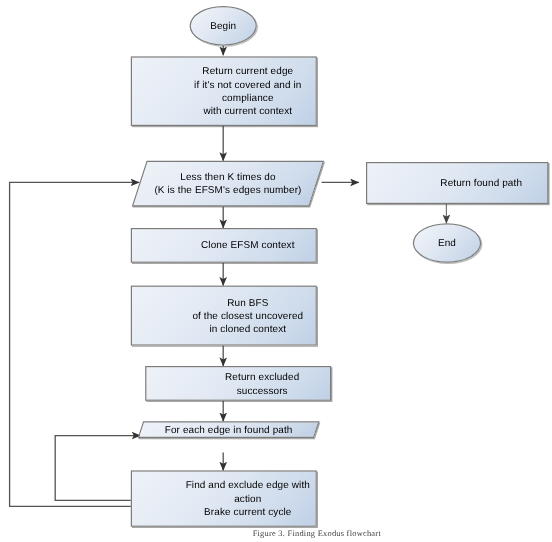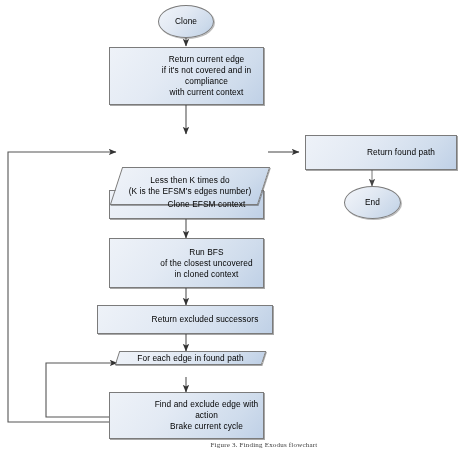--- a/index.html
+++ b/index.html
@@ -120,30 +120,30 @@
 
       <path d="M186,377 L186,392" marker-end="url(#ah)"></path>
 
       <path d="M109,417 L46,417 L46,363 L117,363" marker-end="url(#ah)"></path>
 
       <path d="M109,422 L8,422 L8,152 L116,152" marker-end="url(#ah)"></path>
     </g>
   </svg>
 
   <div class="node ellipse" style="left:158px; top:5px; width:56px; height:33px;">
-    <span class="txt">Clone</span>
+    <span class="txt">Begin</span>
   </div>
 
   <div class="node box" style="left:109px; top:47px; width:155px; height:58px;">
     <span class="txt">Return current edge
 if it's not covered and in compliance
 with current context</span>
   </div>
 
-  <div class="node para" style="left:116px; top:134px; width:148px; height:38px;margin-top:33px;">
+  <div class="node para" style="left:116px; top:134px; width:148px; height:38px;">
     <span class="skew"></span>
     <span class="txt">Less then K times do
 (K is the EFSM's edges number)</span>
   </div>
 
   <div class="node box" style="left:305px; top:135px; width:152px; height:35px;">
     <span class="txt">Return found path</span>
   </div>
 
   <div class="node ellipse" style="left:344px; top:186px; width:57px; height:33px;">
@@ -153,21 +153,21 @@
   <div class="node box" style="left:109px; top:190px; width:155px; height:29px;">
     <span class="txt">Clone EFSM context</span>
   </div>
 
   <div class="node box" style="left:109px; top:238px; width:155px; height:50px;">
     <span class="txt">Run BFS
 of the closest uncovered
 in cloned context</span>
   </div>
 
-  <div class="node box" style="left:97px; top:305px; width:176px; height:29px;text-align:right;">
+  <div class="node box" style="left:121px; top:305px; width:155px; height:29px;">
     <span class="txt">Return excluded successors</span>
   </div>
 
   <div class="node para" style="left:117px; top:351px; width:147px; height:14px;">
     <span class="skew"></span>
     <span class="txt">For each edge in found path</span>
   </div>
 
   <div class="node box" style="left:109px; top:392px; width:155px; height:47px;">
     <span class="txt">Find and exclude edge with action

